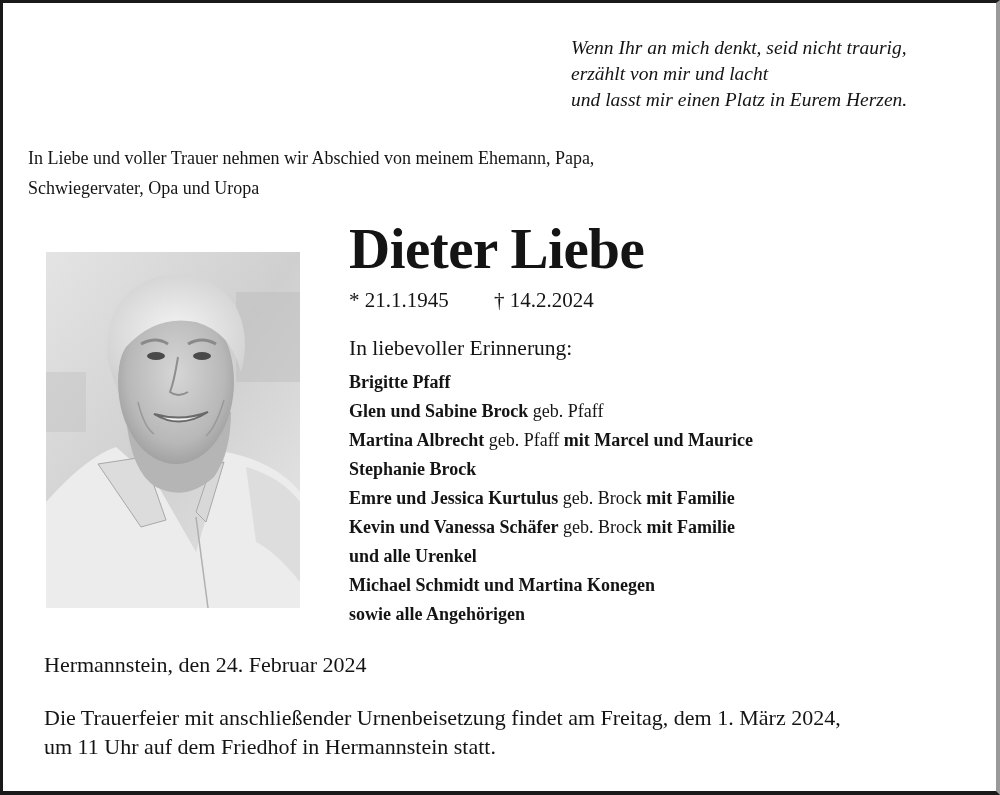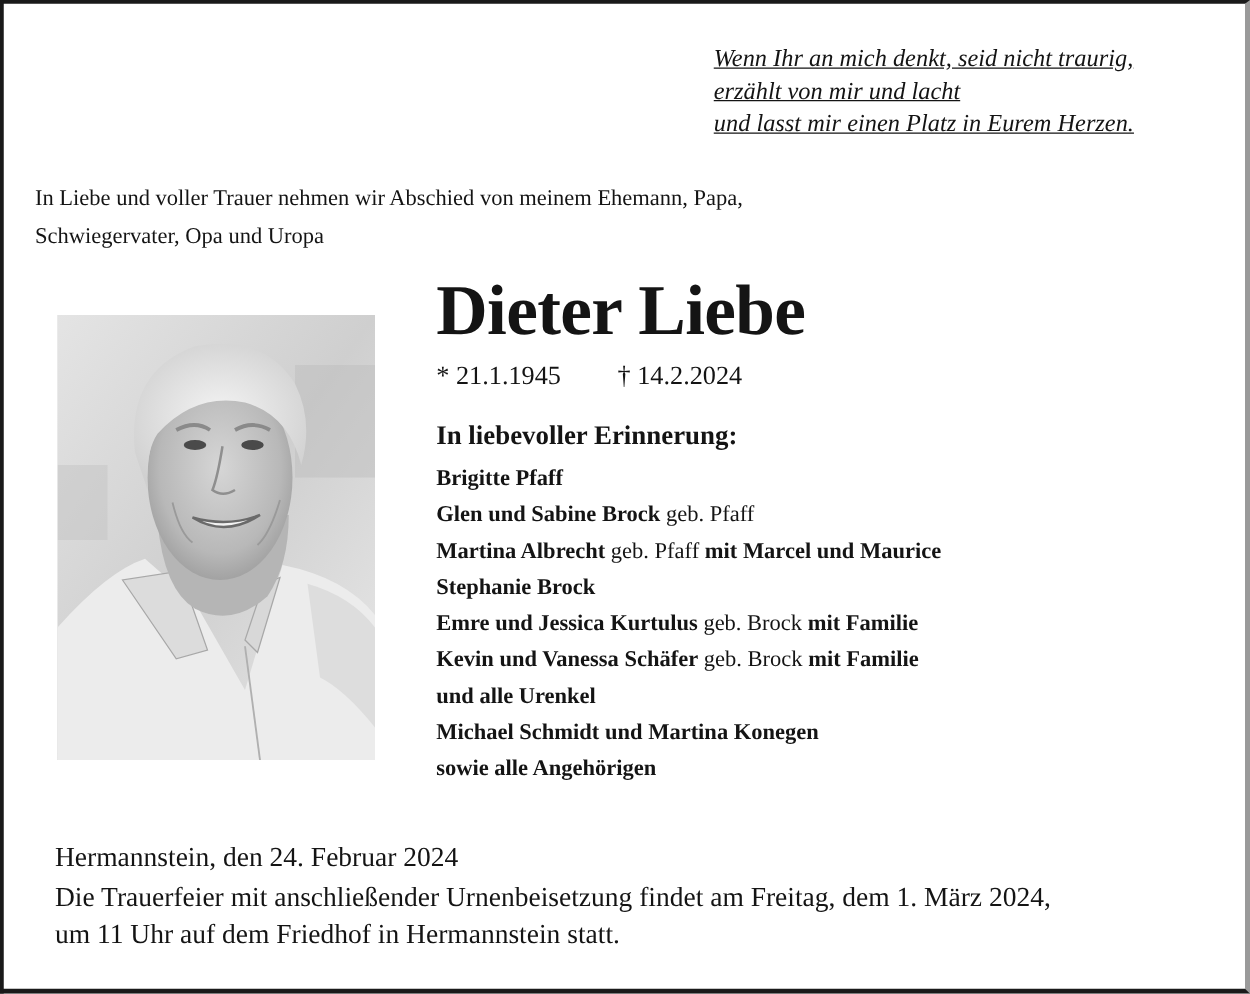--- a/index.html
+++ b/index.html
@@ -1,30 +1,30 @@
 <!DOCTYPE html>
 <html><head>
   <meta charset="utf-8">
   <style>
     html, body { margin:0; padding:0; background:#ffffff; }
     body { width:1000px; height:795px; position:relative; overflow:hidden; font-family:"Liberation Serif","DejaVu Serif",serif; color:#141414; }
     .frame { position:absolute; left:0; top:0; width:1000px; height:795px; box-sizing:border-box;
       border-top:3px solid #1a1a1a; border-left:3px solid #1a1a1a; border-right:4px solid #9a9a9a; border-bottom:4px solid #1a1a1a; }
-    .motto { position:absolute; left:571px; top:35px; width:410px; font-style:italic; font-size:19.5px; line-height:26px;text-decoration:underline; }
+    .motto { position:absolute; left:571px; top:35px; width:410px; font-style:italic; font-size:19.5px; line-height:26px; }
     .motto div { white-space:nowrap; }
     .intro { position:absolute; left:28px; top:143px; width:900px; font-size:18px; line-height:30px; }
     .photo { position:absolute; left:46px; top:252px; width:254px; height:356px; overflow:hidden; background:#d8d8d8; }
     .name { position:absolute; left:349px; top:216px; font-size:57px; font-weight:bold; line-height:66px; letter-spacing:-0.5px; white-space:nowrap; }
     .dates { position:absolute; left:349px; top:287px; font-size:21px; line-height:26px; white-space:nowrap; }
     .dates .death { margin-left:40px; }
-    .remember { position:absolute; left:349px; top:334px; font-size:21.5px; line-height:28px; white-space:nowrap;font-weight:bold; }
+    .remember { position:absolute; left:349px; top:334px; font-size:21.5px; line-height:28px; white-space:nowrap; }
     .mourners { position:absolute; left:349px; top:368px; font-size:18px; line-height:29px; }
     .mourners .row { white-space:nowrap; }
     .b { font-weight:bold; }
-    .place { position:absolute; left:44px; top:672px; font-size:22px; line-height:28px; white-space:nowrap; }
+    .place { position:absolute; left:44px; top:651px; font-size:22px; line-height:28px; white-space:nowrap; }
     .service { position:absolute; left:44px; top:703px; width:940px; font-size:22px; line-height:29px; }
     .service div { white-space:nowrap; }
   </style>
 </head>
 <body>
 
 <div class="frame"></div>
 
 <div class="motto">
   <div>Wenn Ihr an mich denkt, seid nicht traurig,</div>

